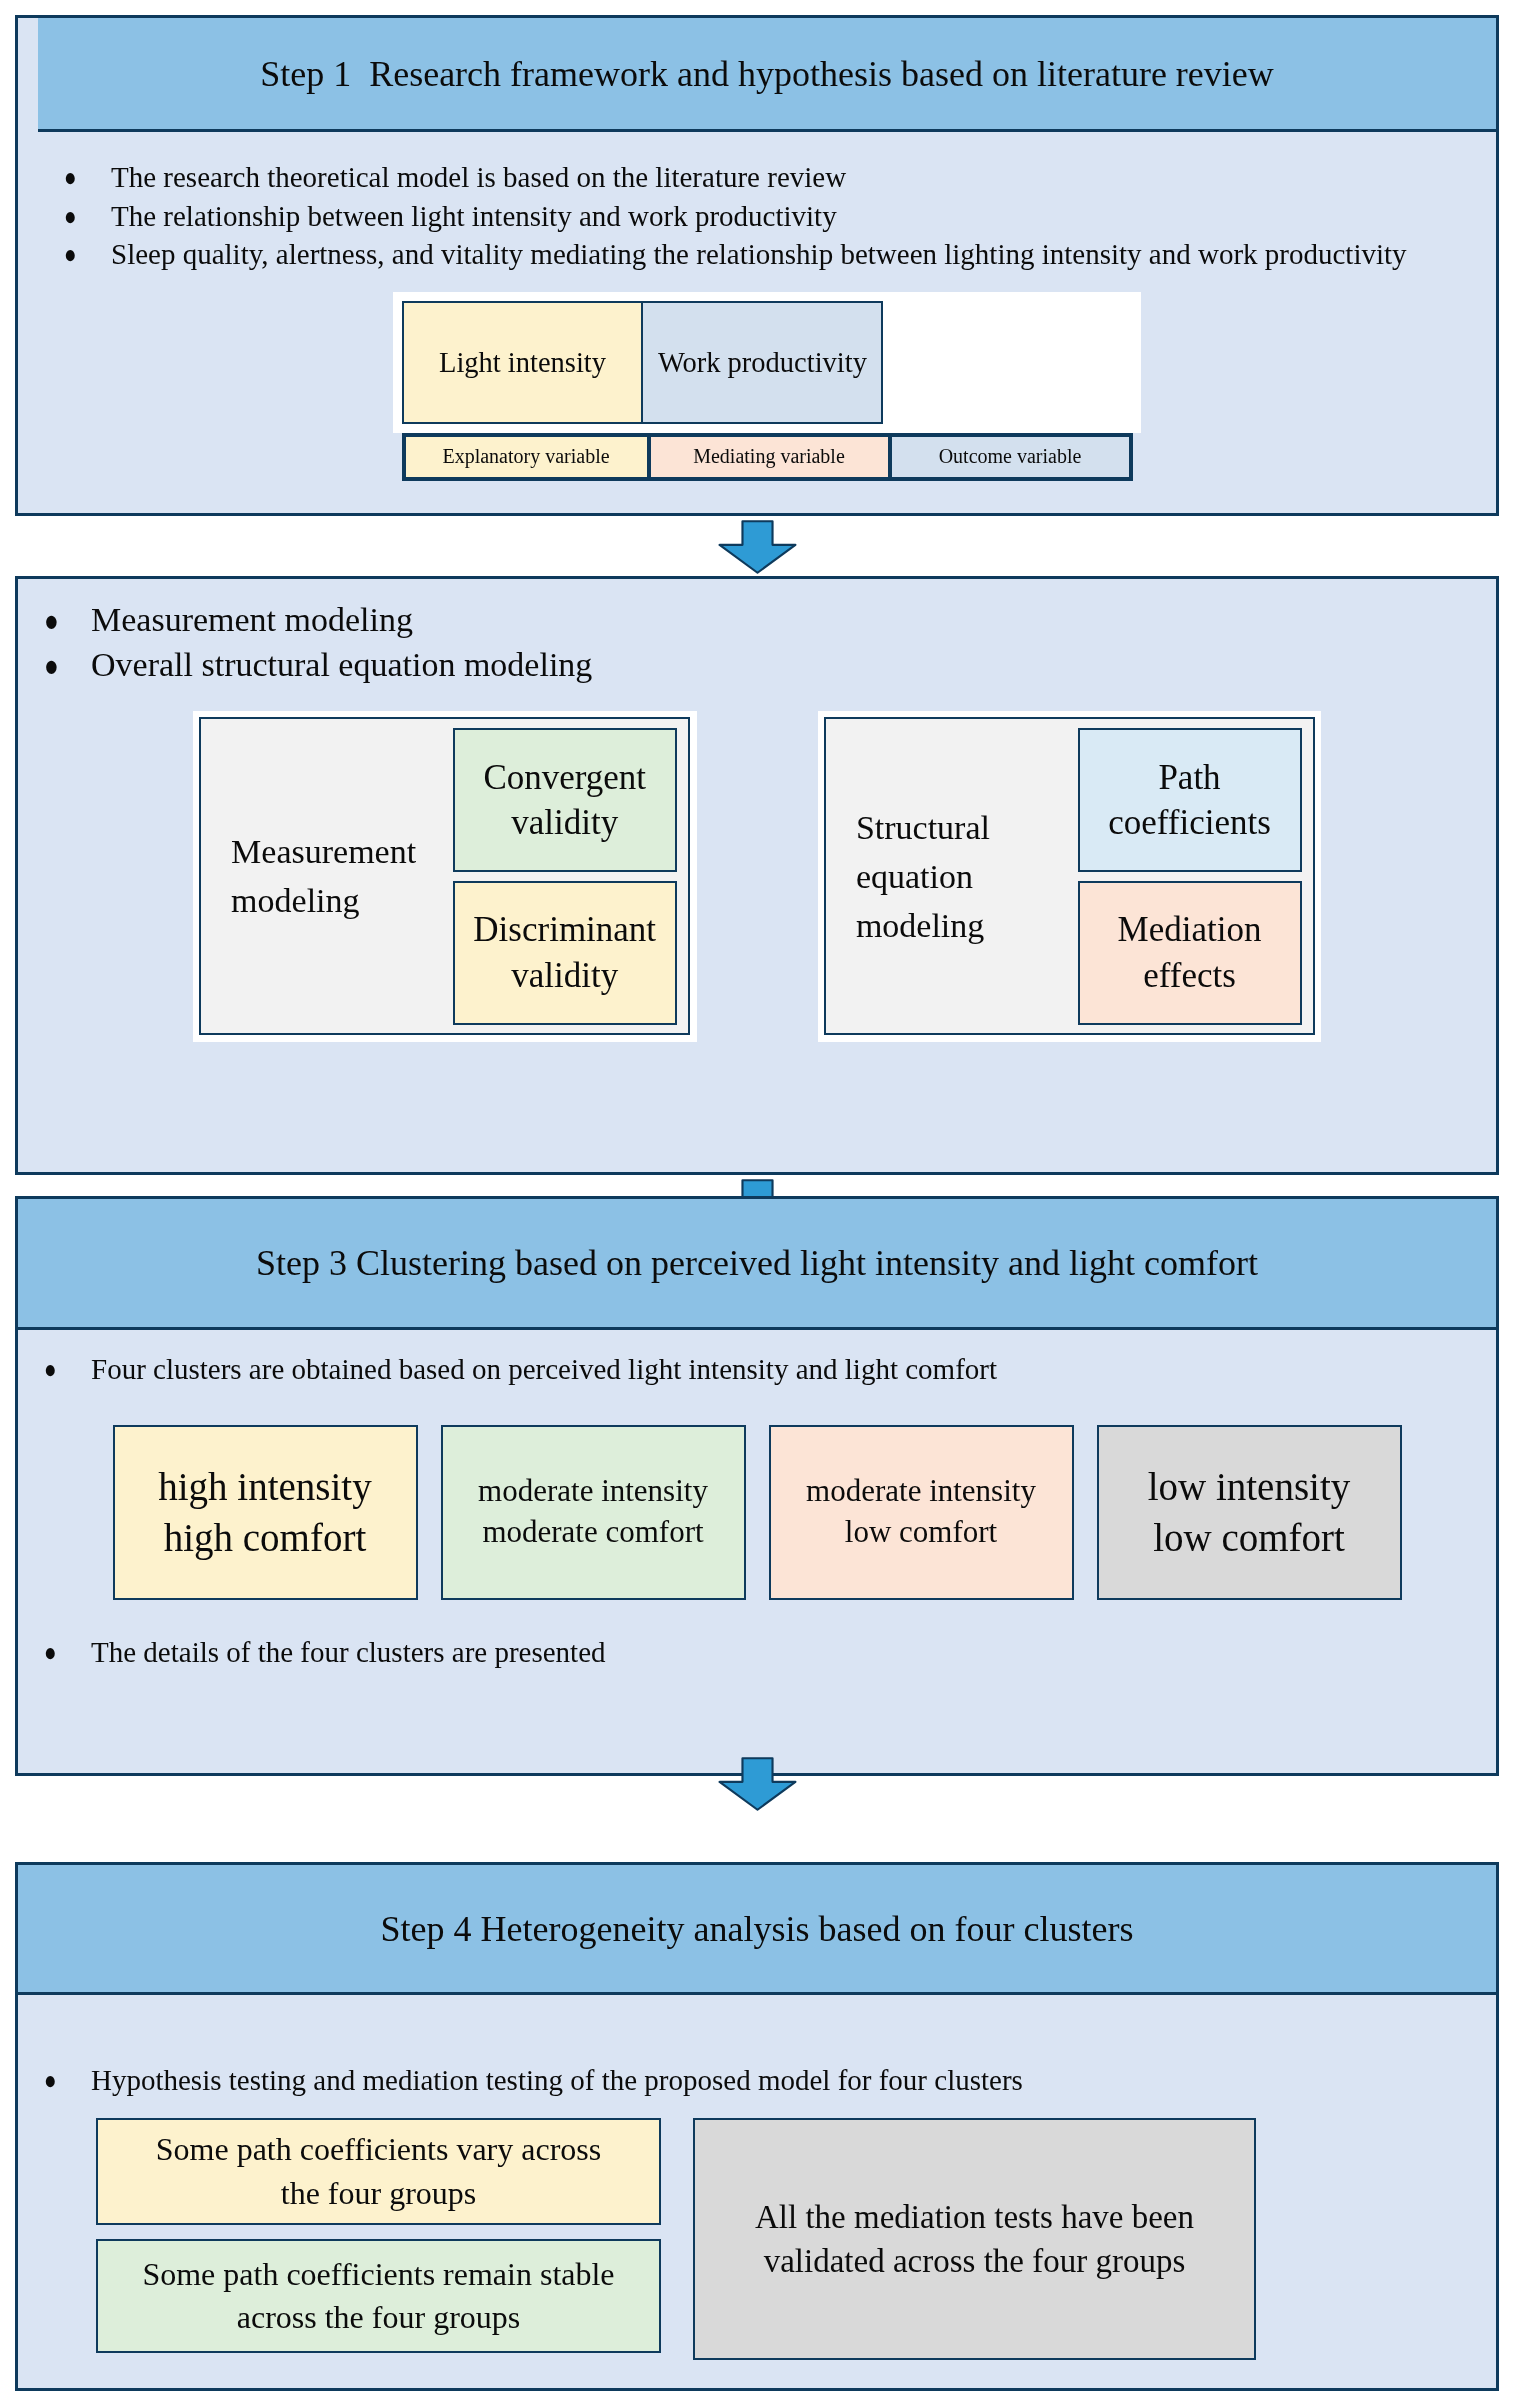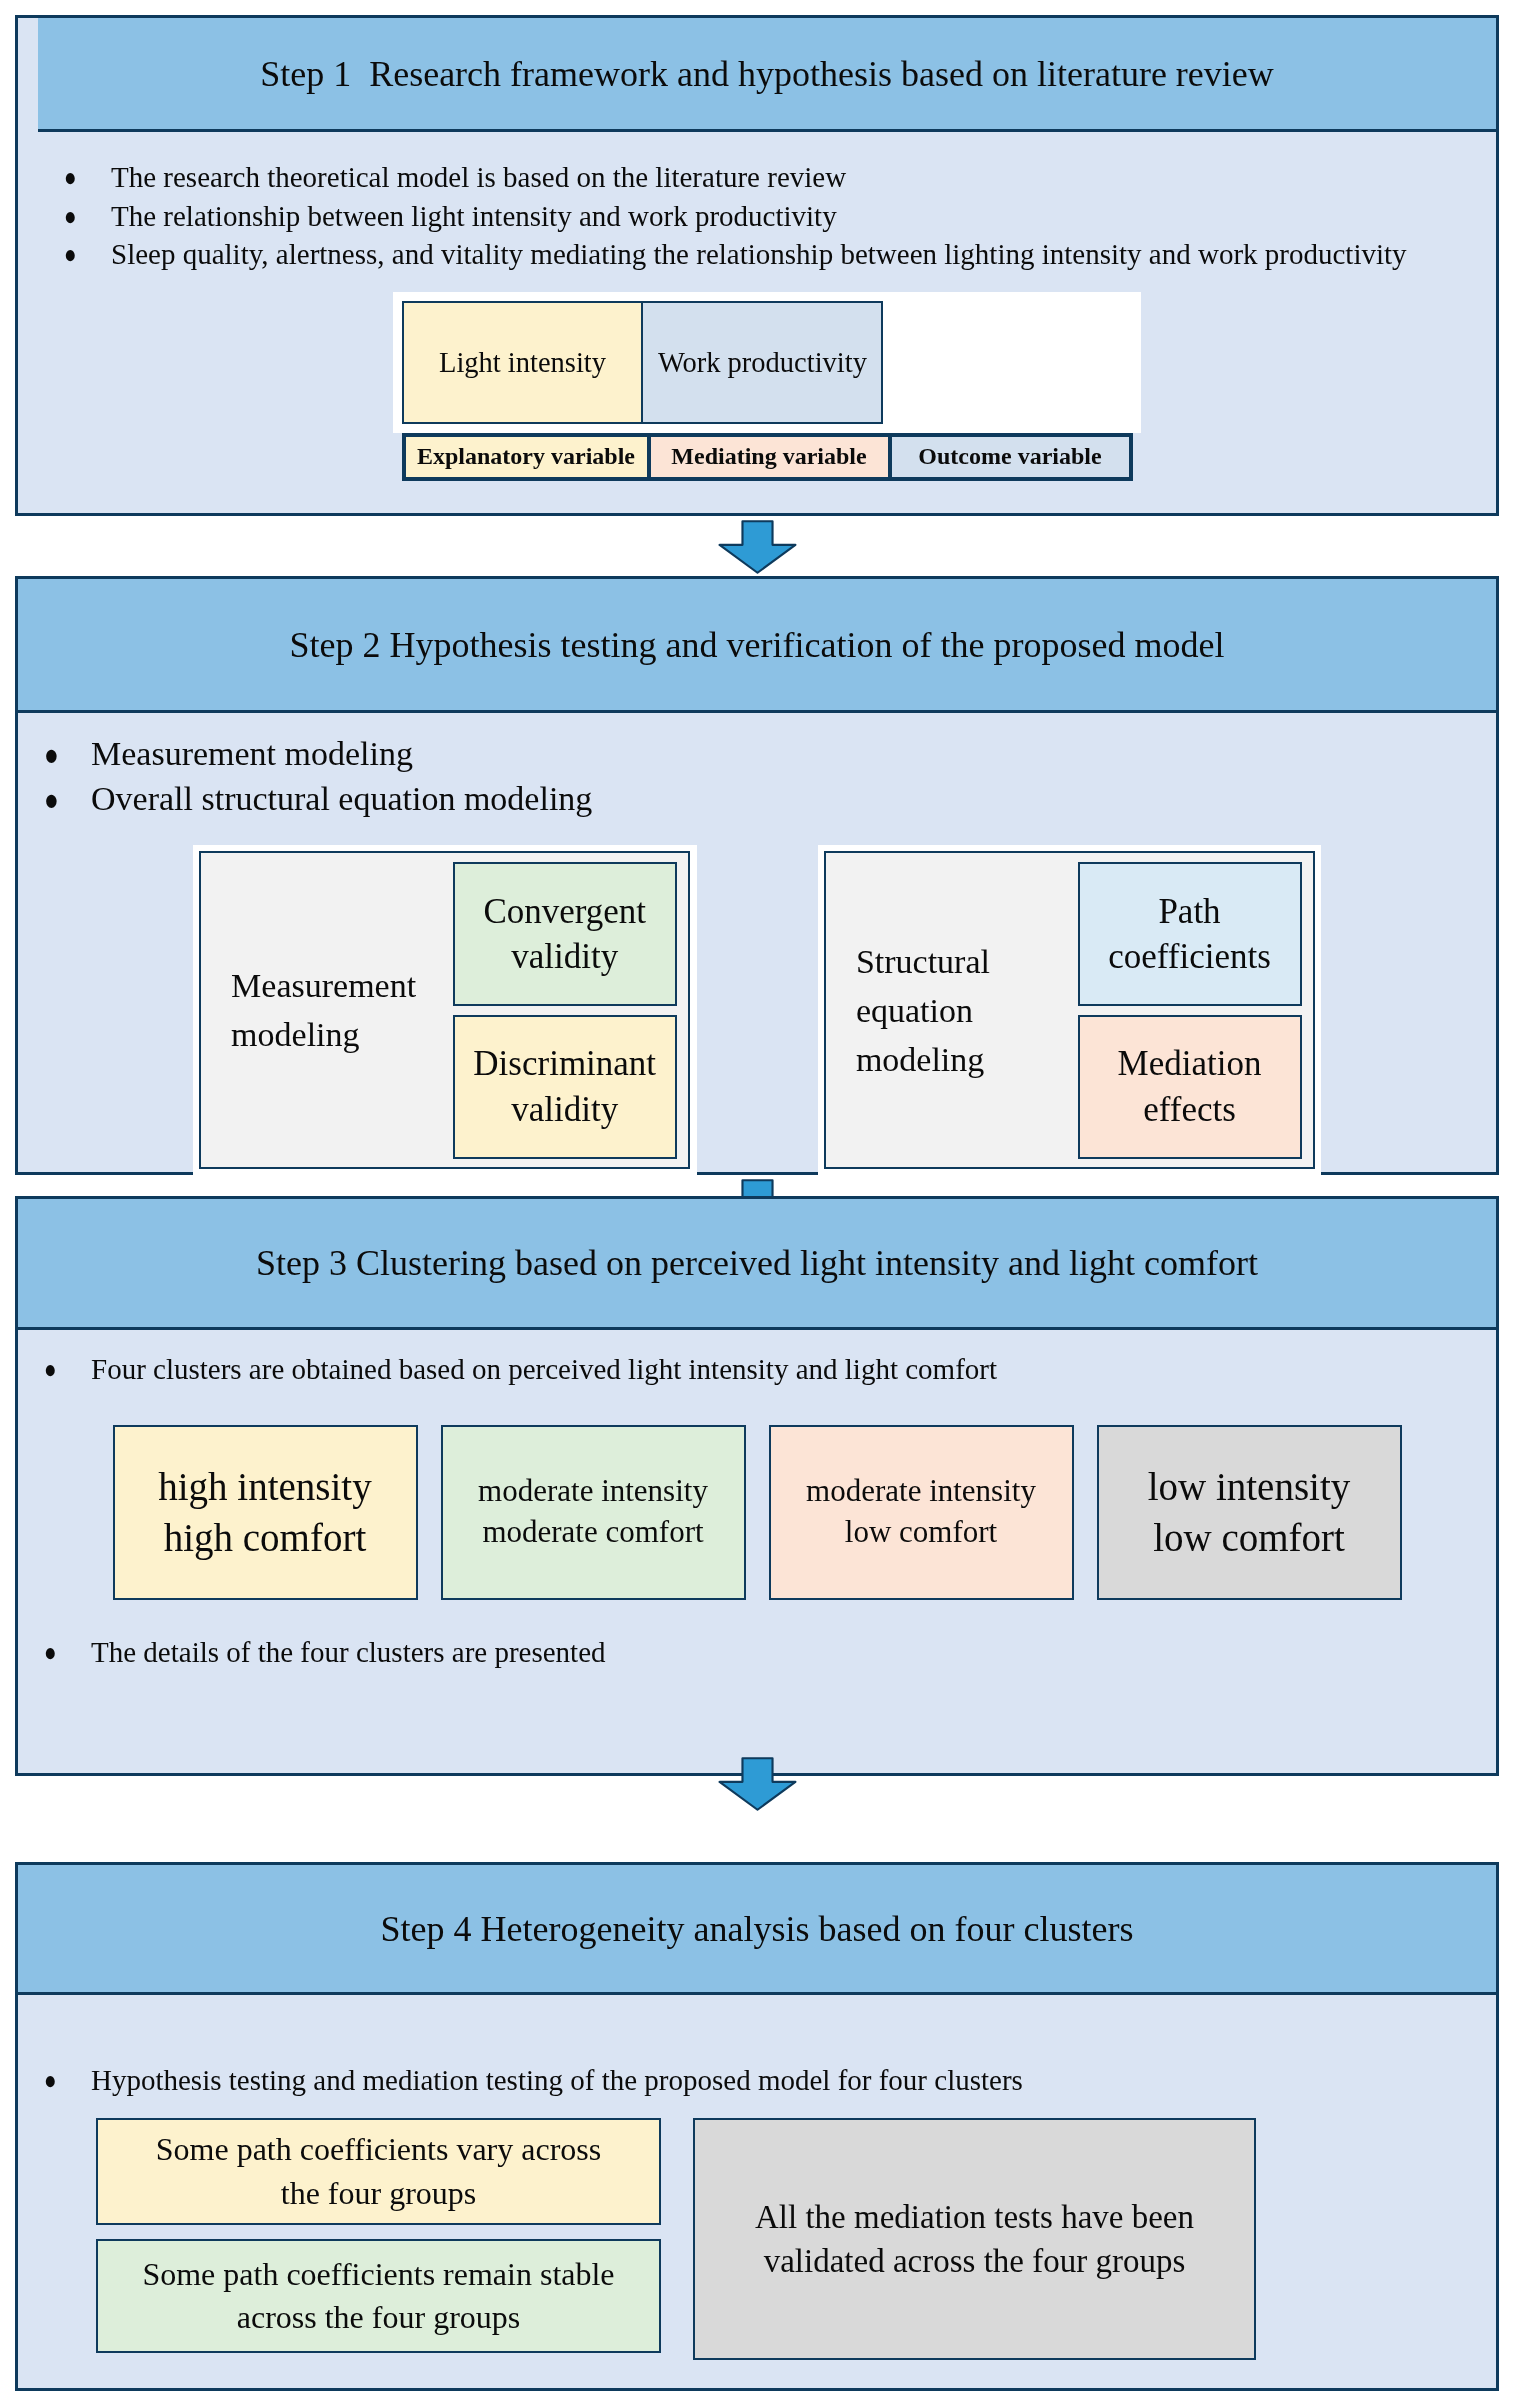--- a/index.html
+++ b/index.html
@@ -47,21 +47,21 @@
   .s1-cell {
     box-sizing:border-box; width:242px; height:123px; border:2.1px solid #0e3a5c;
     display:flex; flex-direction:column; align-items:center; justify-content:center;
     text-align:center; font-size:28.5px; line-height:1.32;
   }
   .s1-cell + .s1-cell { margin-left:-2.1px; }
   .s1-labels { display:flex; border:4.3px solid #0e3a5c; margin:0 8.6px; }
   .s1-label {
     box-sizing:border-box; width:241px; height:40px;
     display:flex; align-items:center; justify-content:center;
-    font-weight:bold; font-size:24px;
+    font-weight:normal; font-size:20px;
   }
   .s1-label + .s1-label { border-left:4.3px solid #0e3a5c; }
 
   
   .groups { display:flex; justify-content:center; gap:121px; margin-top:23px; }
   .group-frame { background:#ffffff; padding:6.4px; }
   .group-box {
     box-sizing:border-box; width:491px; height:318px; background:#f2f2f2;
     border:2.9px solid #0e3a5c; display:flex; padding:8.6px 11.4px 8.6px 14.3px; gap:8.6px;
   }
@@ -147,23 +147,20 @@
     </div>
   </section>
 
   <div class="arrow" style="top:519px;">
     <svg width="83" height="56" viewBox="0 0 116 78">
       <path d="M37,3 L79,3 L79,36 L111,36 L58,75 L5,36 L37,36 Z" fill="#2e9bd5" stroke="#0e3a5c" stroke-width="3" stroke-linejoin="round"></path>
     </svg>
   </div>
 
   <section class="step" id="step2">
-    <header class="step-header">
-      <span>Step 2 Hypothesis testing and verification of the proposed model</span>
-    </header>
     <div class="step-body">
       <div class="bullets mt26">
         <div class="bullet-item b48">
           <span class="dot">●</span>
           <span class="bullet-text">Measurement modeling</span>
         </div>
         <div class="bullet-item b48">
           <span class="dot">●</span>
           <span class="bullet-text">Overall structural equation modeling</span>
         </div>

